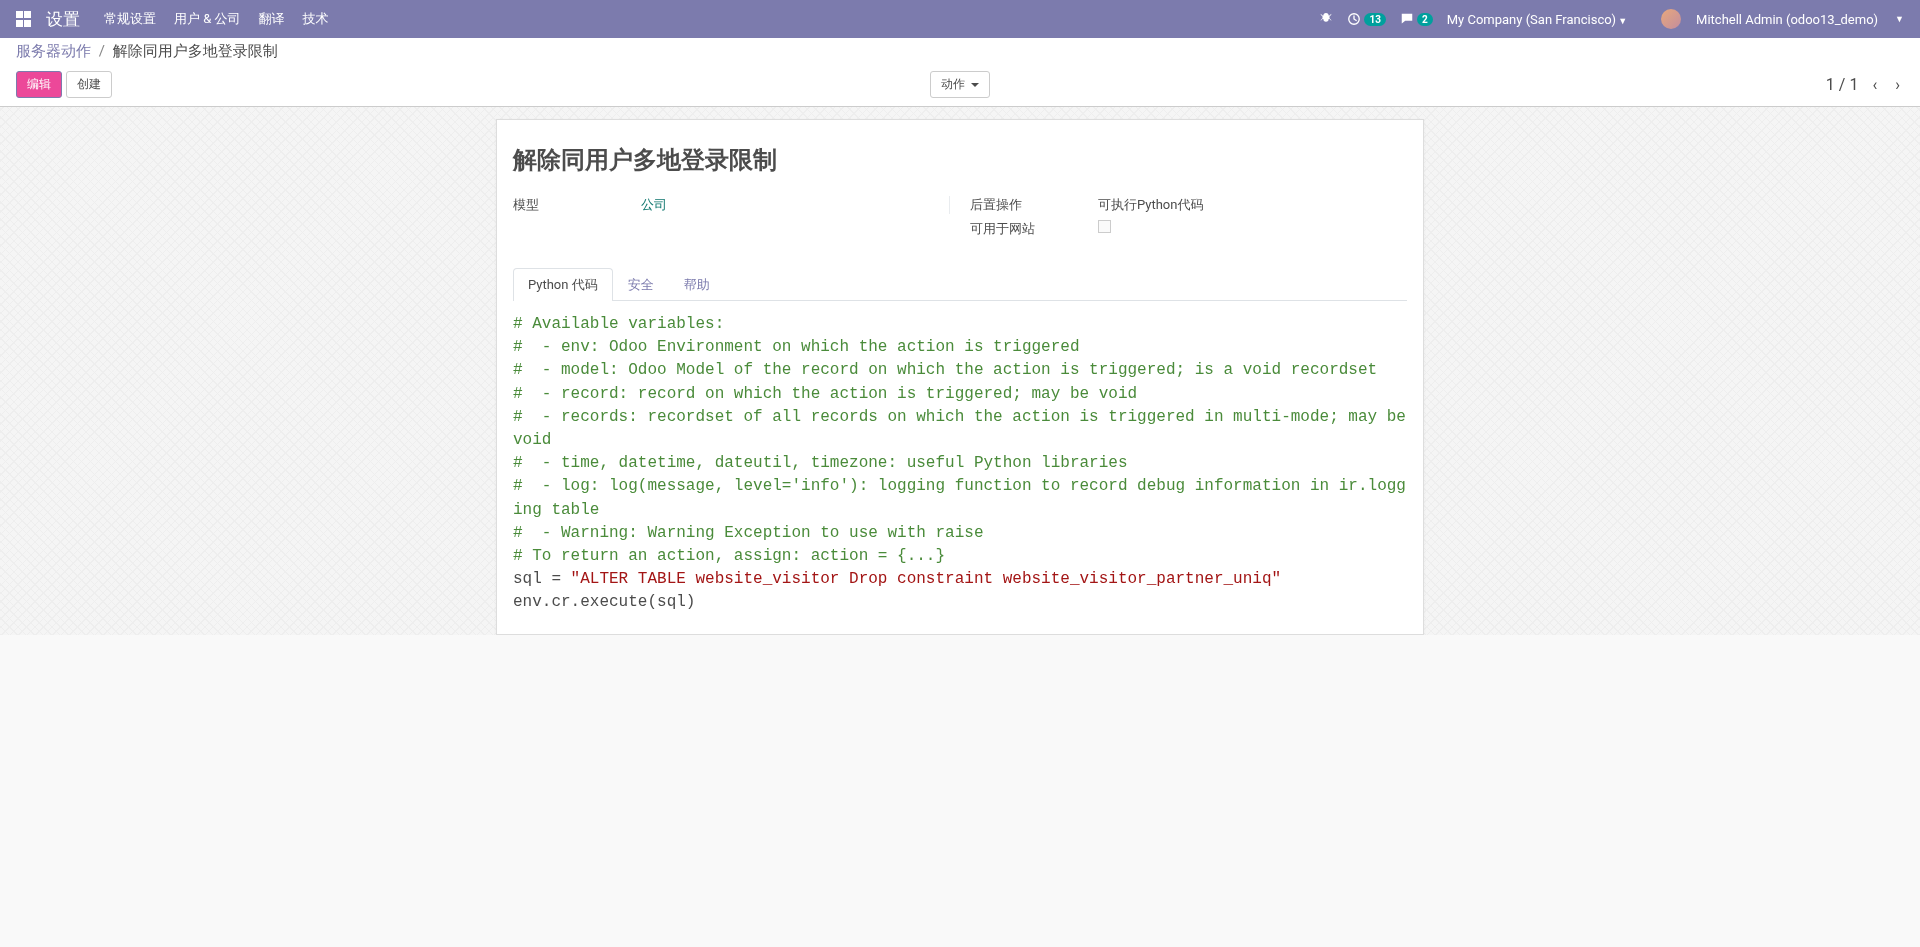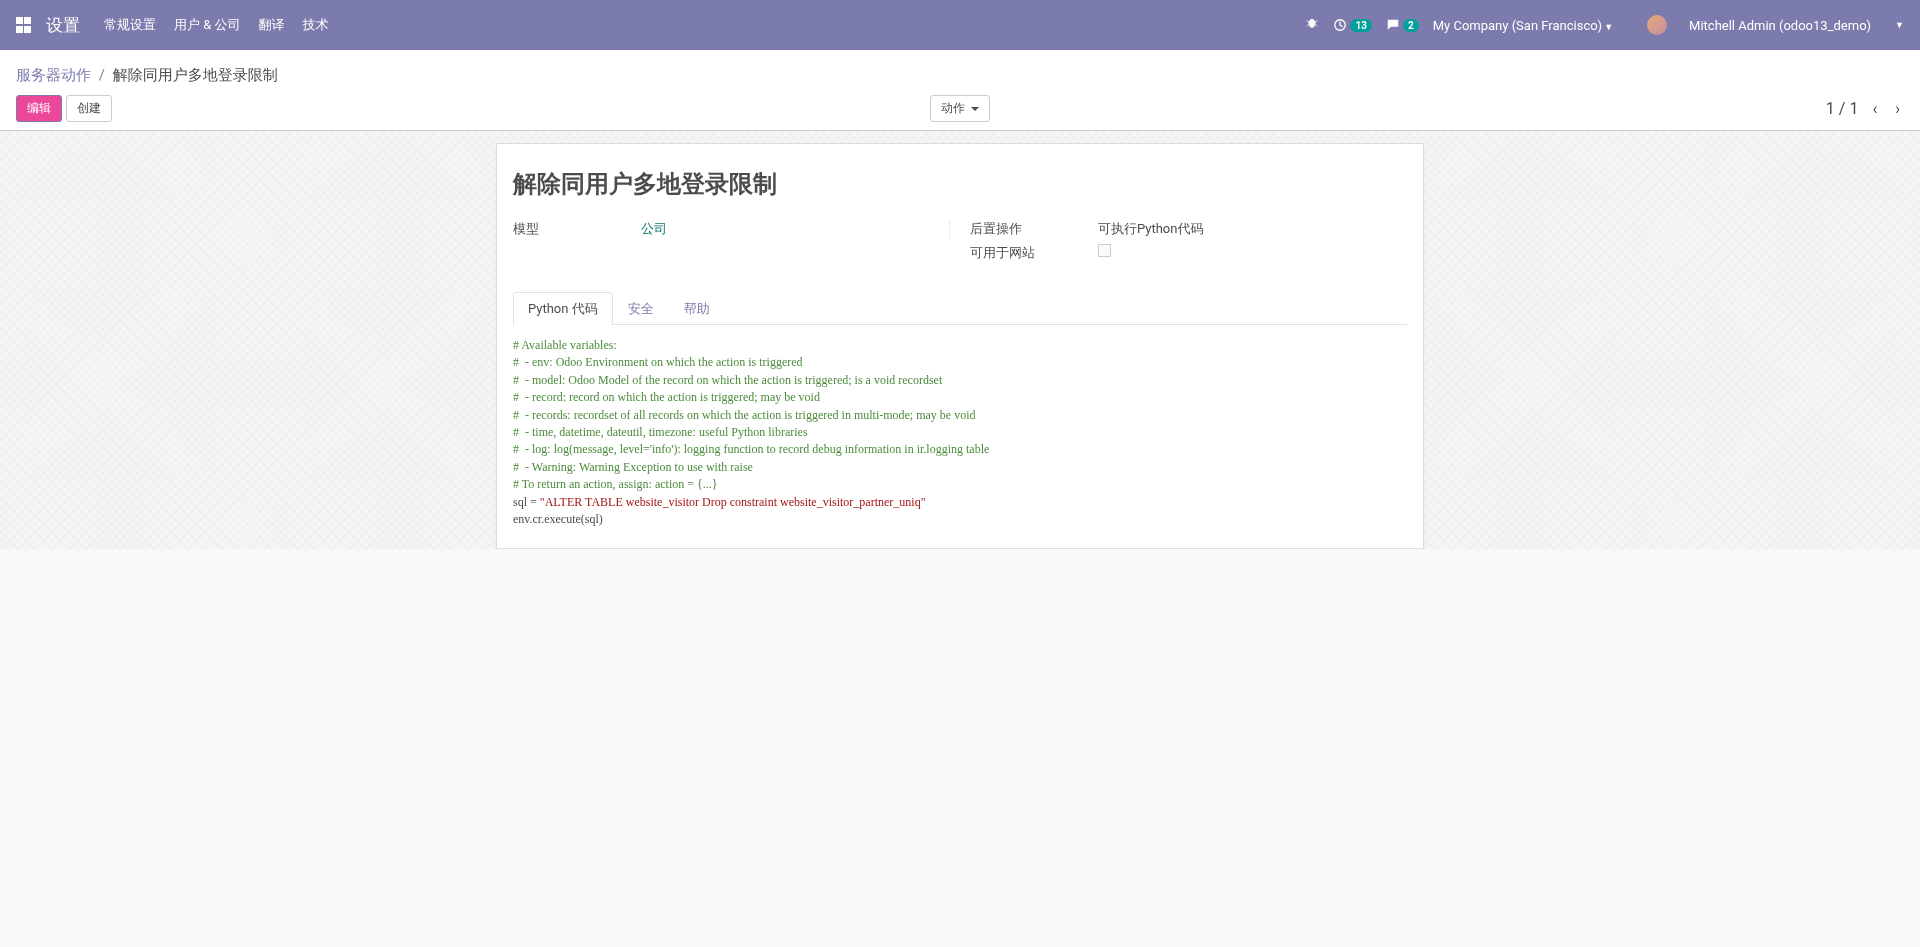--- a/index.html
+++ b/index.html
@@ -1,35 +1,35 @@
 <!DOCTYPE html>
 <html><head>
 <meta charset="utf-8">
 <style>
 * { box-sizing: border-box; margin: 0; padding: 0; }
 body { font-family: -apple-system, BlinkMacSystemFont, "Segoe UI", Roboto, "Helvetica Neue", Arial, sans-serif; font-size: 13px; color: #4c4c4c; background: #f9f9f9; }
 
 
-.topnav { background: #7c7bad; color: #fff; height: 50px; display: flex; align-items: center; padding: 0 16px; }
+.topnav { background: #7c7bad; color: #fff; height: 38px; display: flex; align-items: center; padding: 0 16px; }
 .topnav .apps-icon { width: 16px; height: 16px; display: inline-flex; flex-wrap: wrap; gap: 1px; margin-right: 14px; cursor: pointer; }
 .topnav .apps-icon span { width: 7px; height: 7px; background: #fff; }
 .topnav .brand { font-size: 17px; margin-right: 24px; }
 .topnav .menu { display: flex; gap: 18px; }
 .topnav .menu a { color: #fff; text-decoration: none; cursor: pointer; font-size: 13px; }
 .topnav .spacer { flex: 1; }
 .topnav .right { display: flex; align-items: center; gap: 14px; }
 .topnav .right .icon-btn { color: #fff; cursor: pointer; display: inline-flex; align-items: center; position: relative; }
 .topnav .badge { background: #00a09d; color: #fff; border-radius: 9px; font-size: 10px; padding: 1px 5px; font-weight: bold; margin-left: 3px; }
 .topnav .company { cursor: pointer; font-size: 13px; text-align: center; }
-.topnav .user { display: flex; align-items: center; gap: 22px; cursor: pointer; padding-left: 20px; }
+.topnav .user { display: flex; align-items: center; gap: 15px; cursor: pointer; padding-left: 20px; }
 .topnav .avatar { width: 20px; height: 20px; border-radius: 50%; background: linear-gradient(135deg,#e8a87c,#c38d9e); }
 .topnav .caret { font-size: 9px; margin-left: 2px; }
 
 
-.control-panel { background: #fff; border-bottom: 1px solid #ccc; padding: 16px 16px 0 16px; }
+.control-panel { background: #fff; border-bottom: 1px solid #ccc; padding: 4px 16px 0 16px; }
 .breadcrumb { margin-bottom: 10px; font-size: 15px; }
 .breadcrumb a { color: #7c7bad; text-decoration: none; cursor: pointer; }
 .breadcrumb .sep { color: #888; margin: 0 4px; }
 .breadcrumb .current { color: #4c4c4c; }
 .cp-row { display: flex; align-items: center; margin-bottom: 8px; }
 .cp-row .left-btns { display: flex; gap: 4px; }
 .btn { border: 1px solid #ccc; background: #fff; padding: 4px 10px; font-size: 12px; border-radius: 3px; cursor: pointer; color: #4c4c4c; }
 .btn.primary { background: #ec4899; border-color: #7c7bad; color: #fff; }
 .btn.dropdown::after { content: ""; display: inline-block; margin-left: 6px; border-top: 4px solid #4c4c4c; border-left: 4px solid transparent; border-right: 4px solid transparent; vertical-align: middle; }
 .cp-row .center { position: absolute; left: 50%; transform: translateX(-50%); }
@@ -57,21 +57,21 @@
 .field-row .val { flex: 1; }
 .field-row .val.link { color: #0f766e; cursor: pointer; }
 .checkbox-empty { display: inline-block; width: 13px; height: 13px; border: 1px solid #ccc; background: #fafafa; }
 
 
 .tabs { display: flex; border-bottom: 1px solid #dee2e6; margin-bottom: 12px; }
 .tab { padding: 7px 14px; cursor: pointer; color: #7c7bad; font-size: 13px; border: 1px solid transparent; border-bottom: none; margin-bottom: -1px; }
 .tab.active { color: #4c4c4c; background: #fff; border-color: #dee2e6; border-top-left-radius: 4px; border-top-right-radius: 4px; }
 
 
-pre.code { font-family: Liberation Serif, serif; font-size: 12px; line-height: 1.45; white-space: pre-wrap; word-break: break-all; }
+pre.code { font-family: Liberation Mono, monospace; font-size: 16px; line-height: 1.45; white-space: pre-wrap; word-break: break-all; }
 pre.code .comment { color: #4a8b3a; }
 pre.code .string { color: #a31515; }
 pre.code .plain { color: #4c4c4c; }
 </style>
 </head>
 <body>
 
 <div class="topnav">
   <div class="apps-icon">
       <span></span>

